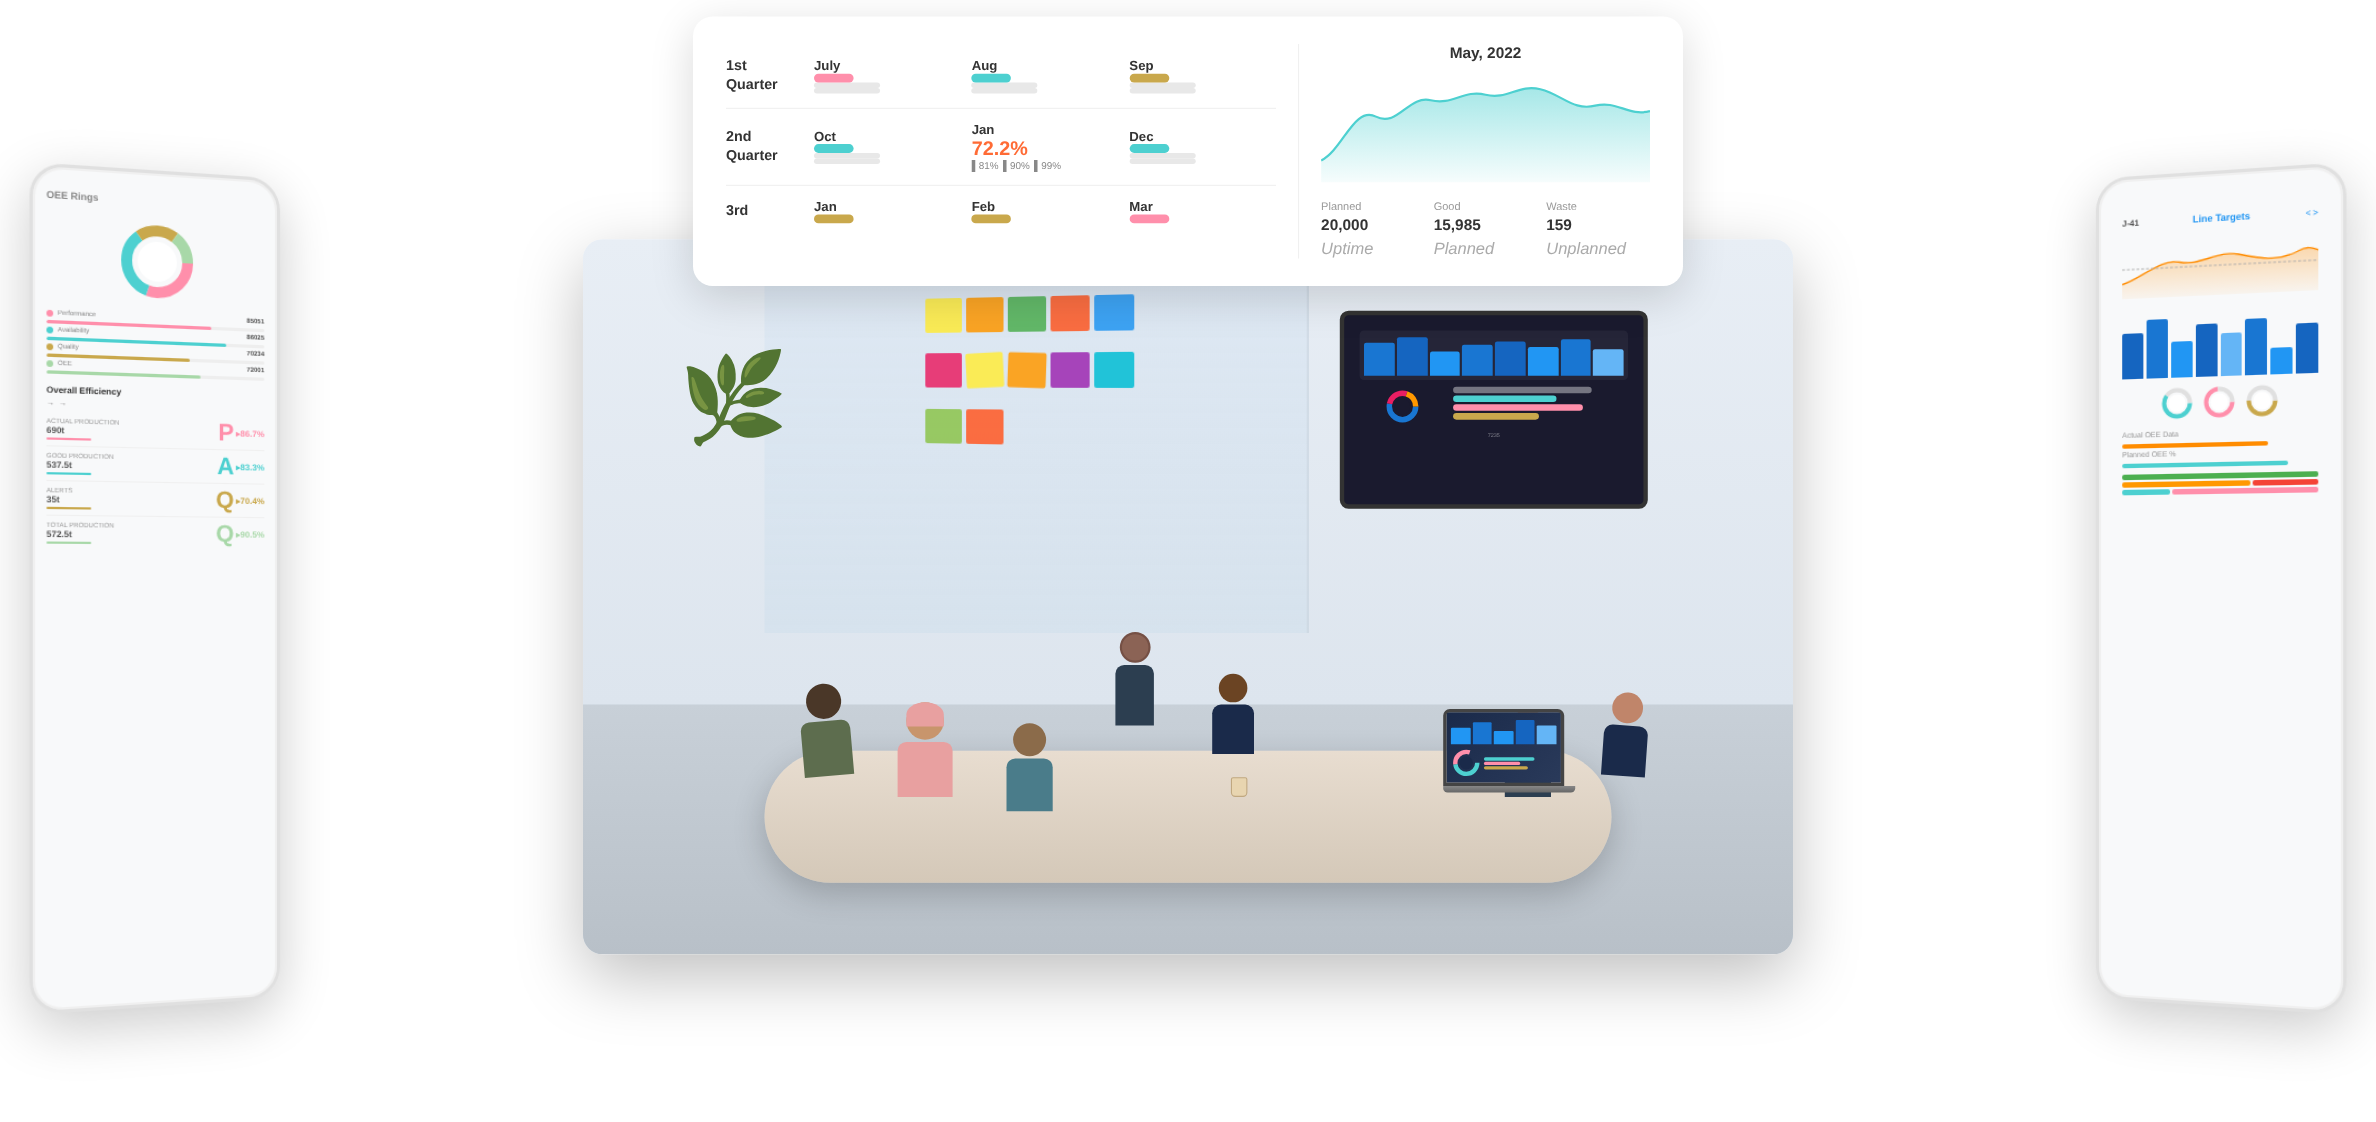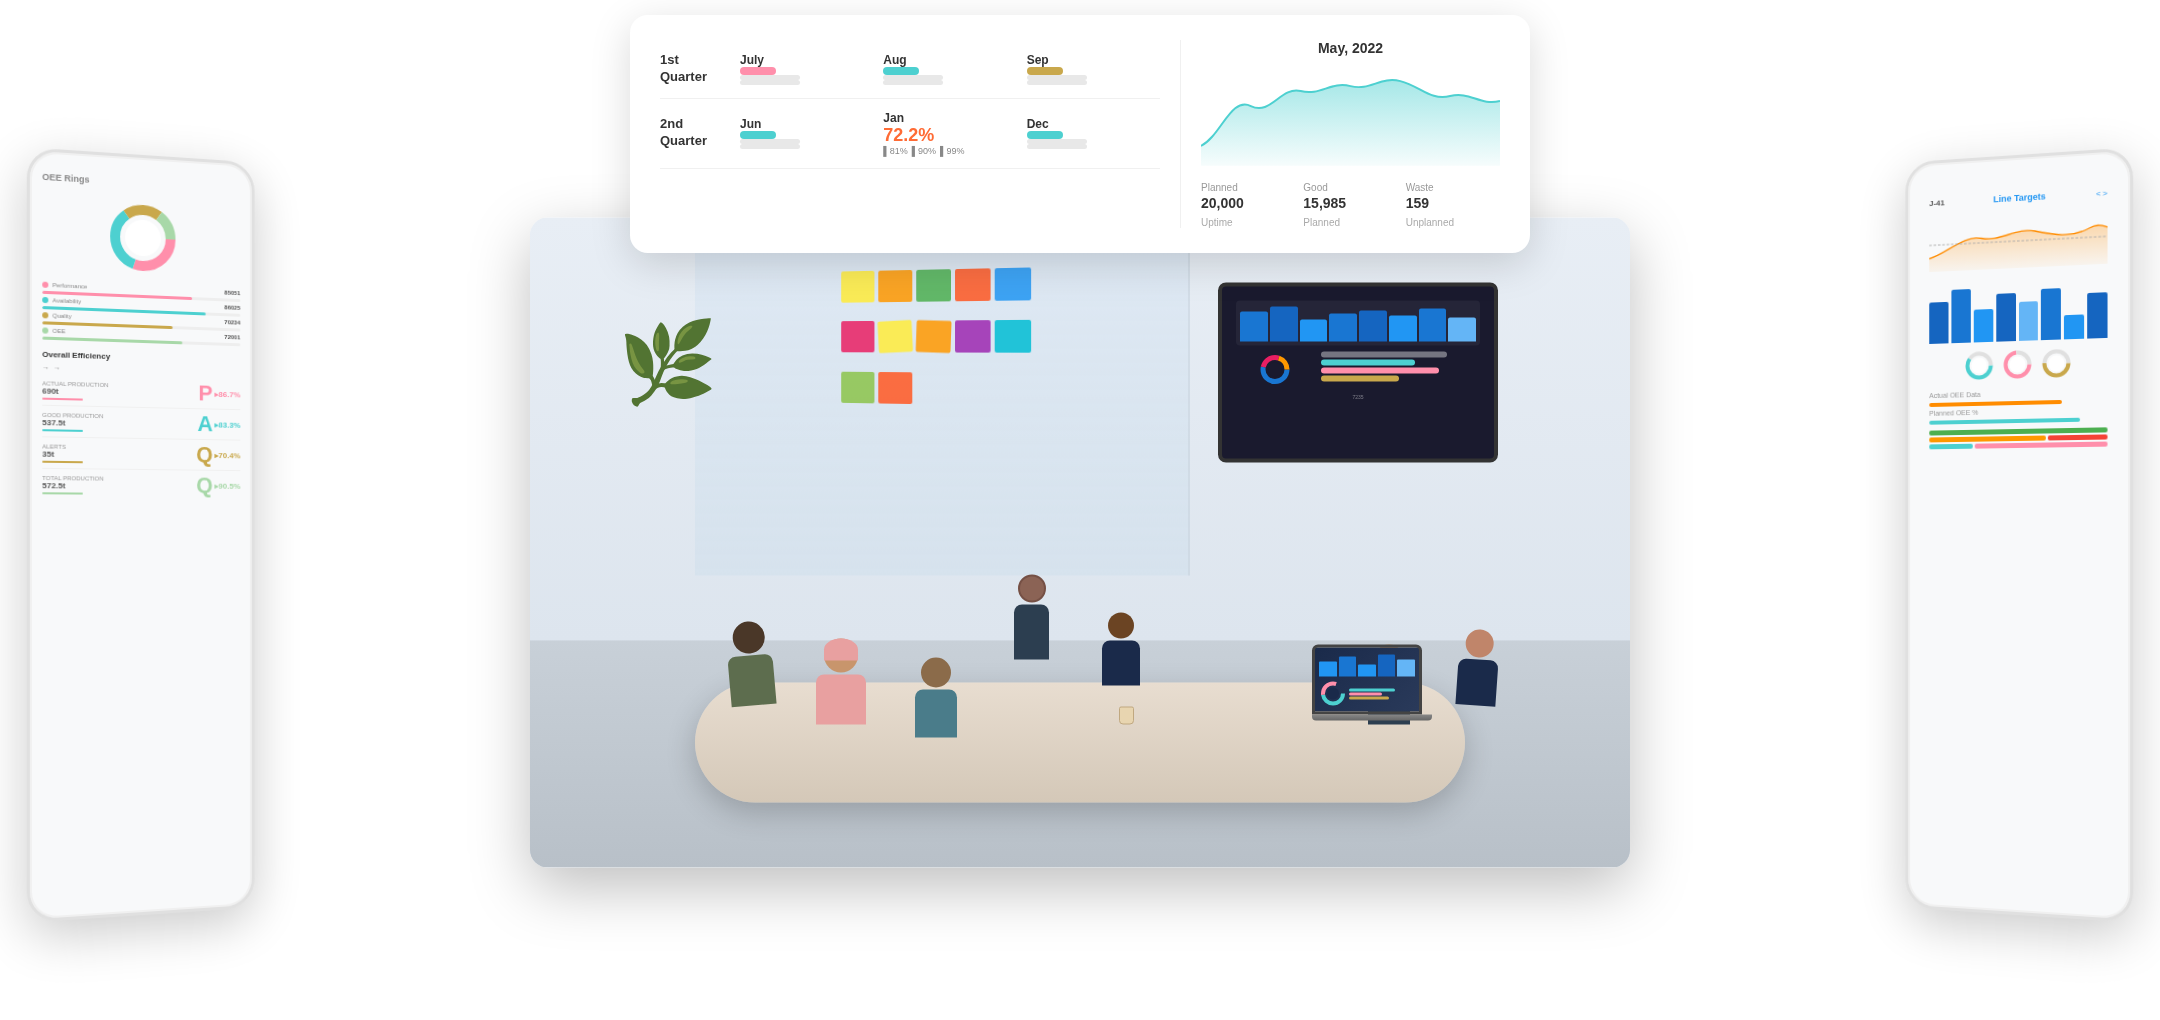--- a/index.html
+++ b/index.html
@@ -257,23 +257,24 @@
       margin-bottom: 2px;
     }
 
     .stat-value {
       font-size: 14px;
       font-weight: 700;
       color: #333;
     }
 
     .stat-sub {
-      font-size: 10px;
+      font-size: 15px;
       color: #aaa;
       margin-top: 6px;
+      font-style: italic;
     }
 
     
     .meeting-table {
       position: absolute;
       bottom: 10%;
       left: 15%;
       right: 15%;
       height: 120px;
       background: linear-gradient(180deg, #e8ddd0, #d4c8b8);
@@ -731,21 +732,21 @@
         </div>
       </div>
 
       <div class="quarter-row">
         <div class="quarter-label">
           <span style="font-weight:700;font-size:13px;color:#333;">2nd<br>Quarter</span>
         </div>
 
         <div class="month-group">
           <div>
-            <div class="month-name">Jun</div>
+            <div class="month-name">Oct</div>
             <div style="display:flex;align-items:center;gap:4px;">
               <div class="month-badge" style="background:#4DD0D0;"></div>
             </div>
             <div class="month-bar"></div>
             <div class="month-bar"></div>
           </div>
         </div>
 
         <div class="month-group">
           <div>
@@ -766,20 +767,52 @@
             <div class="month-name">Dec</div>
             <div style="display:flex;align-items:center;gap:4px;">
               <div class="month-badge" style="background:#4DD0D0;"></div>
             </div>
             <div class="month-bar"></div>
             <div class="month-bar"></div>
           </div>
         </div>
       </div>
 
+      <div class="quarter-row" style="border-bottom:none;">
+        <div class="quarter-label">
+          <span style="font-weight:700;font-size:13px;color:#333;">3rd</span>
+        </div>
+
+        <div class="month-group">
+          <div>
+            <div class="month-name">Jan</div>
+            <div style="display:flex;align-items:center;gap:4px;">
+              <div class="month-badge" style="background:#C9A84C;"></div>
+            </div>
+          </div>
+        </div>
+
+        <div class="month-group">
+          <div>
+            <div class="month-name">Feb</div>
+            <div style="display:flex;align-items:center;gap:4px;">
+              <div class="month-badge" style="background:#C9A84C;"></div>
+            </div>
+          </div>
+        </div>
+
+        <div class="month-group">
+          <div>
+            <div class="month-name">Mar</div>
+            <div style="display:flex;align-items:center;gap:4px;">
+              <div class="month-badge" style="background:#FF8FAB;"></div>
+            </div>
+          </div>
+        </div>
+      </div>
     </div>
 
     <div class="chart-section">
       <div class="chart-title">May, 2022</div>
       
       
       <svg class="area-chart" viewBox="0 0 300 100">
         <defs>
           <linearGradient id="areaGrad" x1="0" y1="0" x2="0" y2="1">
             <stop offset="0%" stop-color="#4DD0D0" stop-opacity="0.5"></stop>

